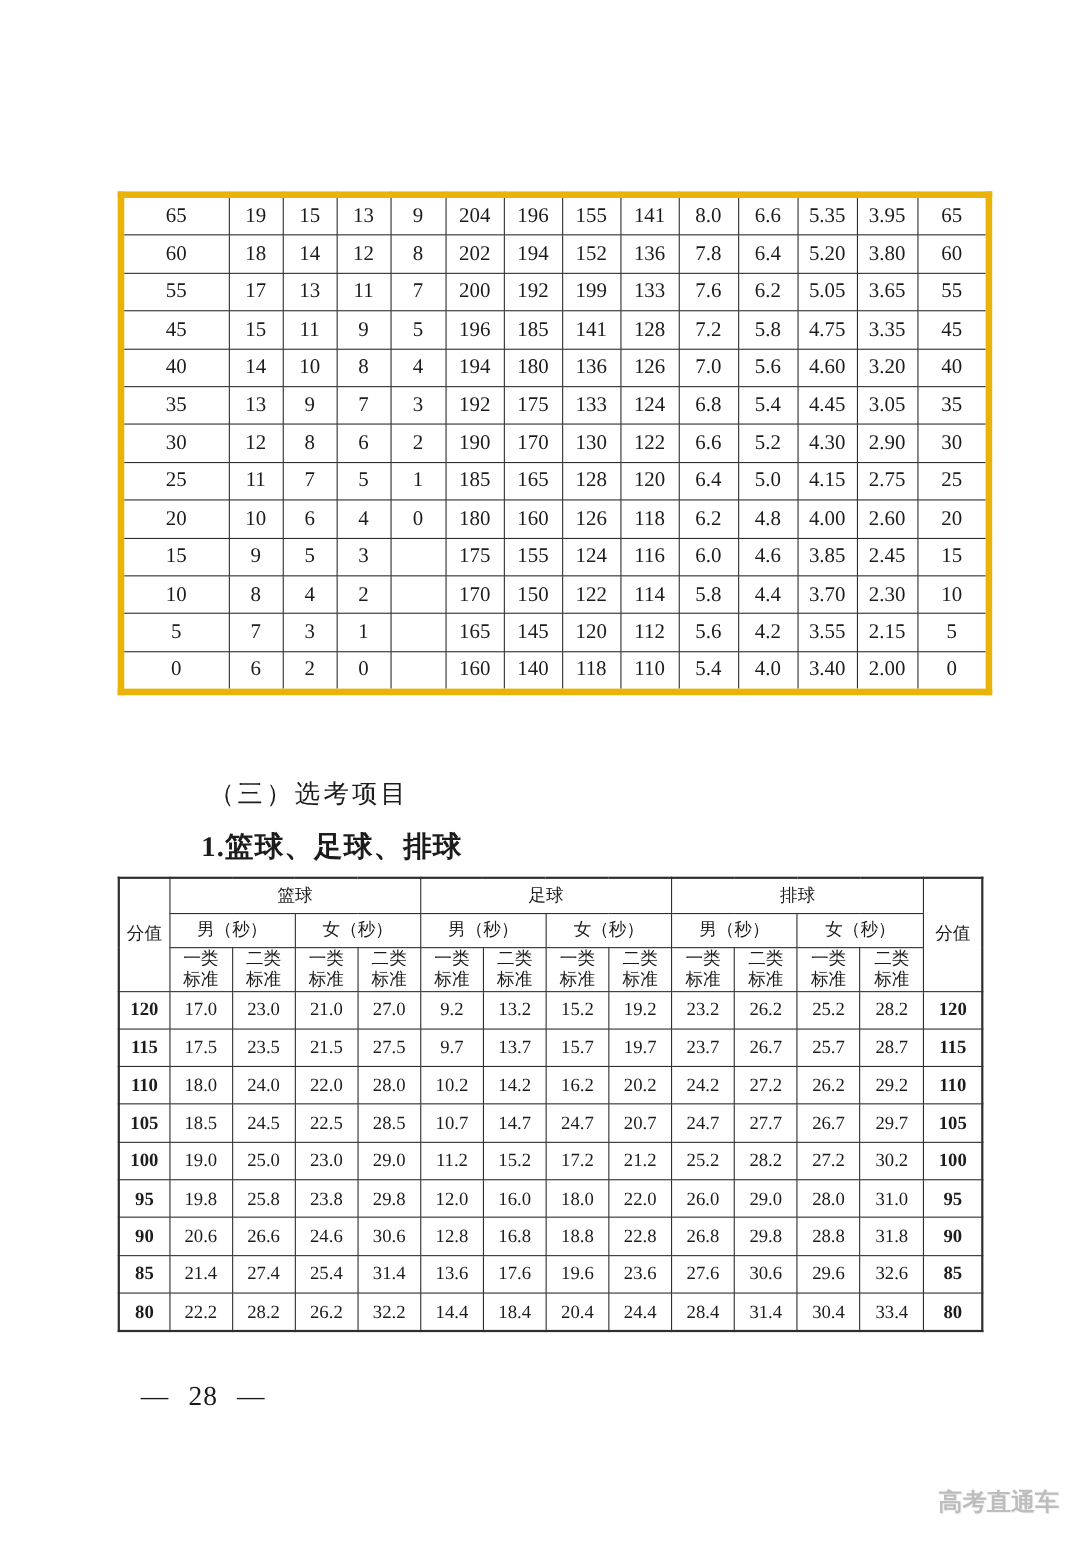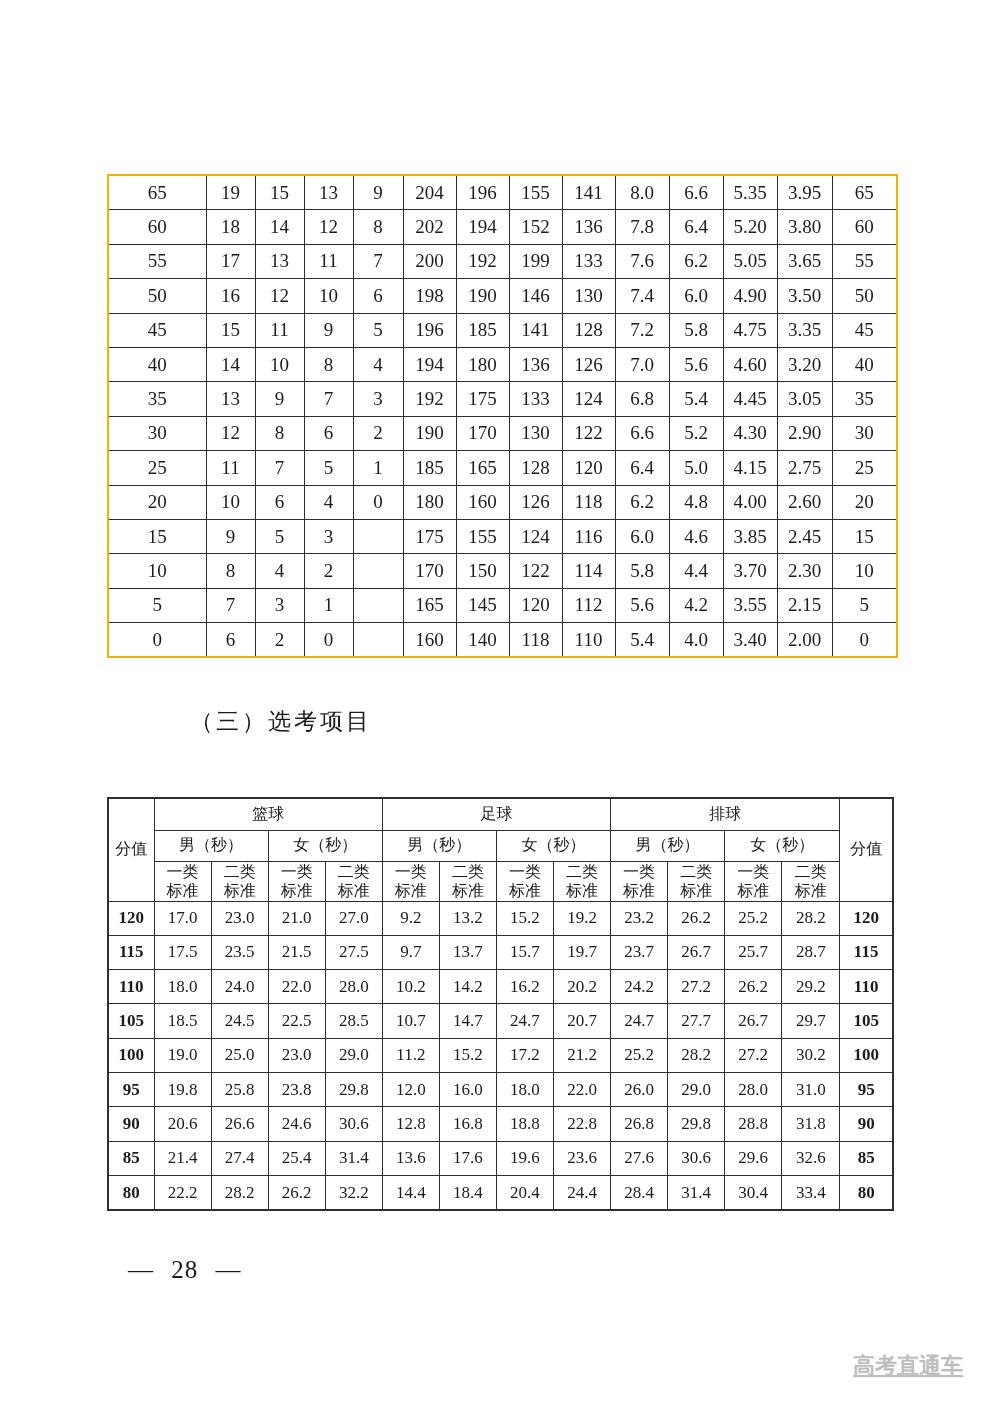--- a/index.html
+++ b/index.html
@@ -6,21 +6,21 @@
   .page {
     position:relative; width:993px; height:1403px; background:#ffffff;
     font-family:"Liberation Serif","DejaVu Serif",serif; color:#1c1c1c;
     overflow:hidden;
   }
   table { border-collapse:collapse; table-layout:fixed; position:absolute; background:#fff; }
   td, th {
     border:1px solid #2e2e2e; text-align:center; vertical-align:middle;
     padding:0; font-weight:normal; overflow:hidden;
   }
-  #table1 { left:107px; top:174px; width:789px; font-size:19px; border:2px solid #eab308; }
+  #table1 { left:107px; top:174px; width:789px; font-size:19px; border:6px solid #eab308; }
   #table1 td { height:33.4px; }
   #table2 { left:107px; top:797px; width:787px; border:2px solid #2e2e2e; }
   #table2 thead th { font-size:16px; }
   #table2 tbody td { height:33.3px; font-size:17px; }
   #table2 .score { font-weight:bold; }
   .cls-label { white-space:pre-line; line-height:1.22; }
   .heading1 {
     position:absolute; left:190px; top:706px; font-size:23px;
     letter-spacing:3px;
   }
@@ -28,21 +28,21 @@
     position:absolute; left:183px; top:752px; font-size:26px;
     font-weight:bold; letter-spacing:1px;
   }
   .footer-page {
     position:absolute; left:128px; top:1256px; font-size:25px;
     word-spacing:10px; letter-spacing:1px;
   }
   .watermark {
     position:absolute; left:853px; top:1351px; font-size:22px;
     color:#bdbdbd; font-family:"Liberation Sans","DejaVu Sans",sans-serif;
-    font-weight:600; text-shadow:1px 1px 0 #f2f2f2;text-decoration:underline;
+    font-weight:600; text-shadow:1px 1px 0 #f2f2f2;
   }
 </style>
 </head>
 <body>
 
 <div class="page">
   <table id="table1">
       <colgroup>
         <col style="width:98px">
         <col style="width:49px">
@@ -102,36 +102,20 @@
           <td>192</td>
           <td>199</td>
           <td>133</td>
           <td>7.6</td>
           <td>6.2</td>
           <td>5.05</td>
           <td>3.65</td>
           <td>55</td>
         </tr>
         <tr>
-          <td>50</td>
-          <td>16</td>
-          <td>12</td>
-          <td>10</td>
-          <td>6</td>
-          <td>198</td>
-          <td>190</td>
-          <td>146</td>
-          <td>130</td>
-          <td>7.4</td>
-          <td>6.0</td>
-          <td>4.90</td>
-          <td>3.50</td>
-          <td>50</td>
-        </tr>
-        <tr>
           <td>45</td>
           <td>15</td>
           <td>11</td>
           <td>9</td>
           <td>5</td>
           <td>196</td>
           <td>185</td>
           <td>141</td>
           <td>128</td>
           <td>7.2</td>
@@ -281,20 +265,21 @@
           <td>5.4</td>
           <td>4.0</td>
           <td>3.40</td>
           <td>2.00</td>
           <td>0</td>
         </tr>
       </tbody>
     </table>
 
   <div class="heading1">（三）选考项目</div>
+  <div class="heading2">1.篮球、足球、排球</div>
 
   <table id="table2">
       <colgroup>
         <col style="width:46px">
         <col style="width:57px">
         <col style="width:57px">
         <col style="width:57px">
         <col style="width:57px">
         <col style="width:57px">
         <col style="width:57px">

